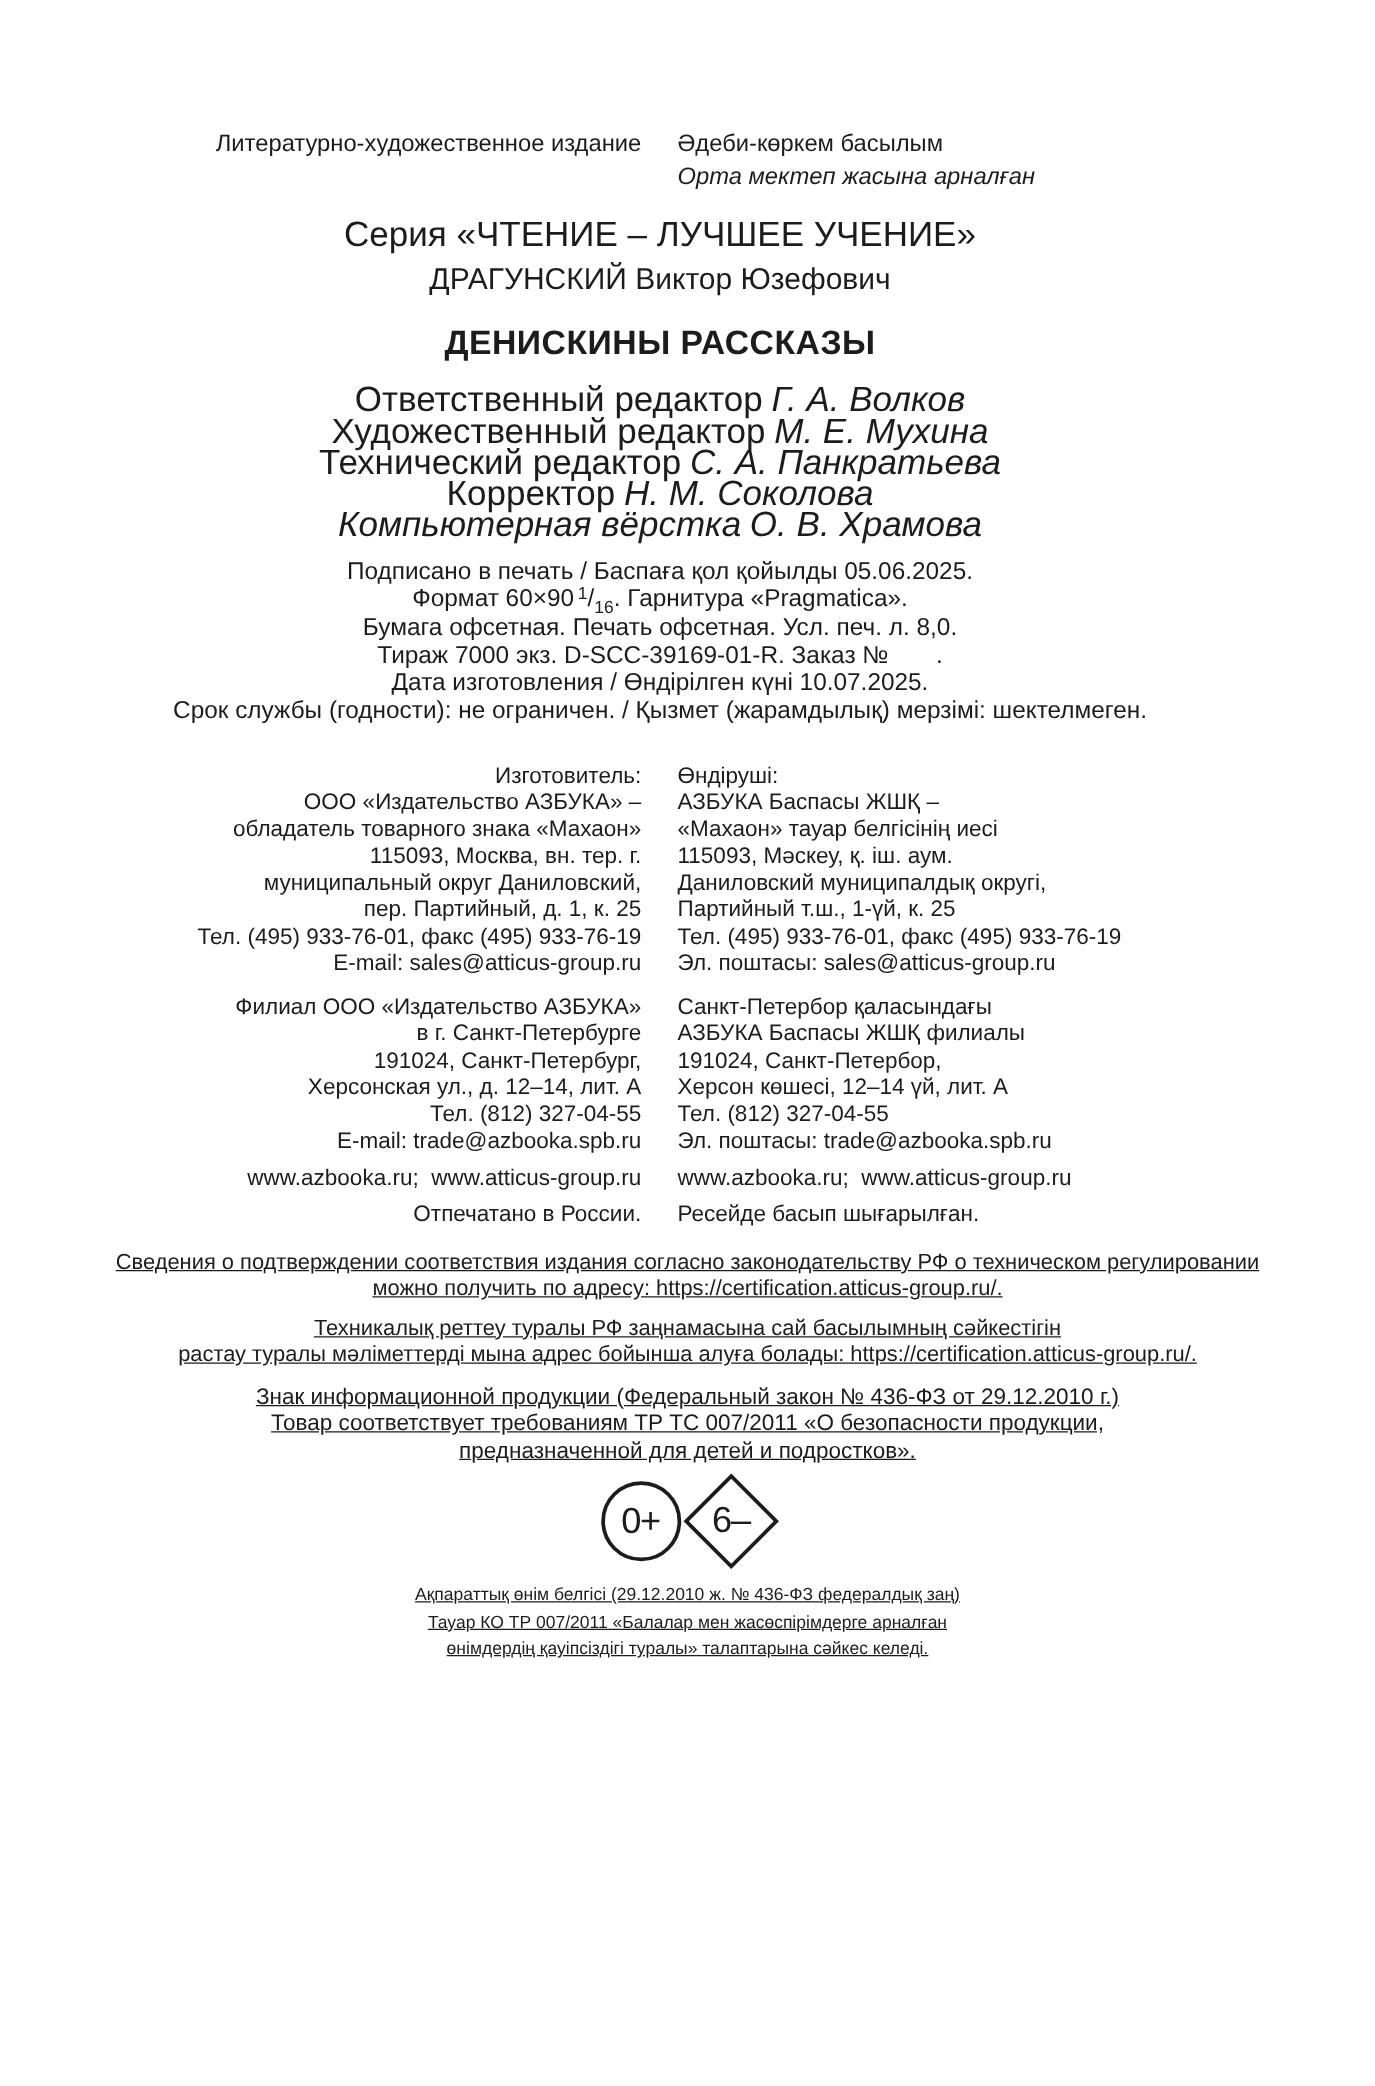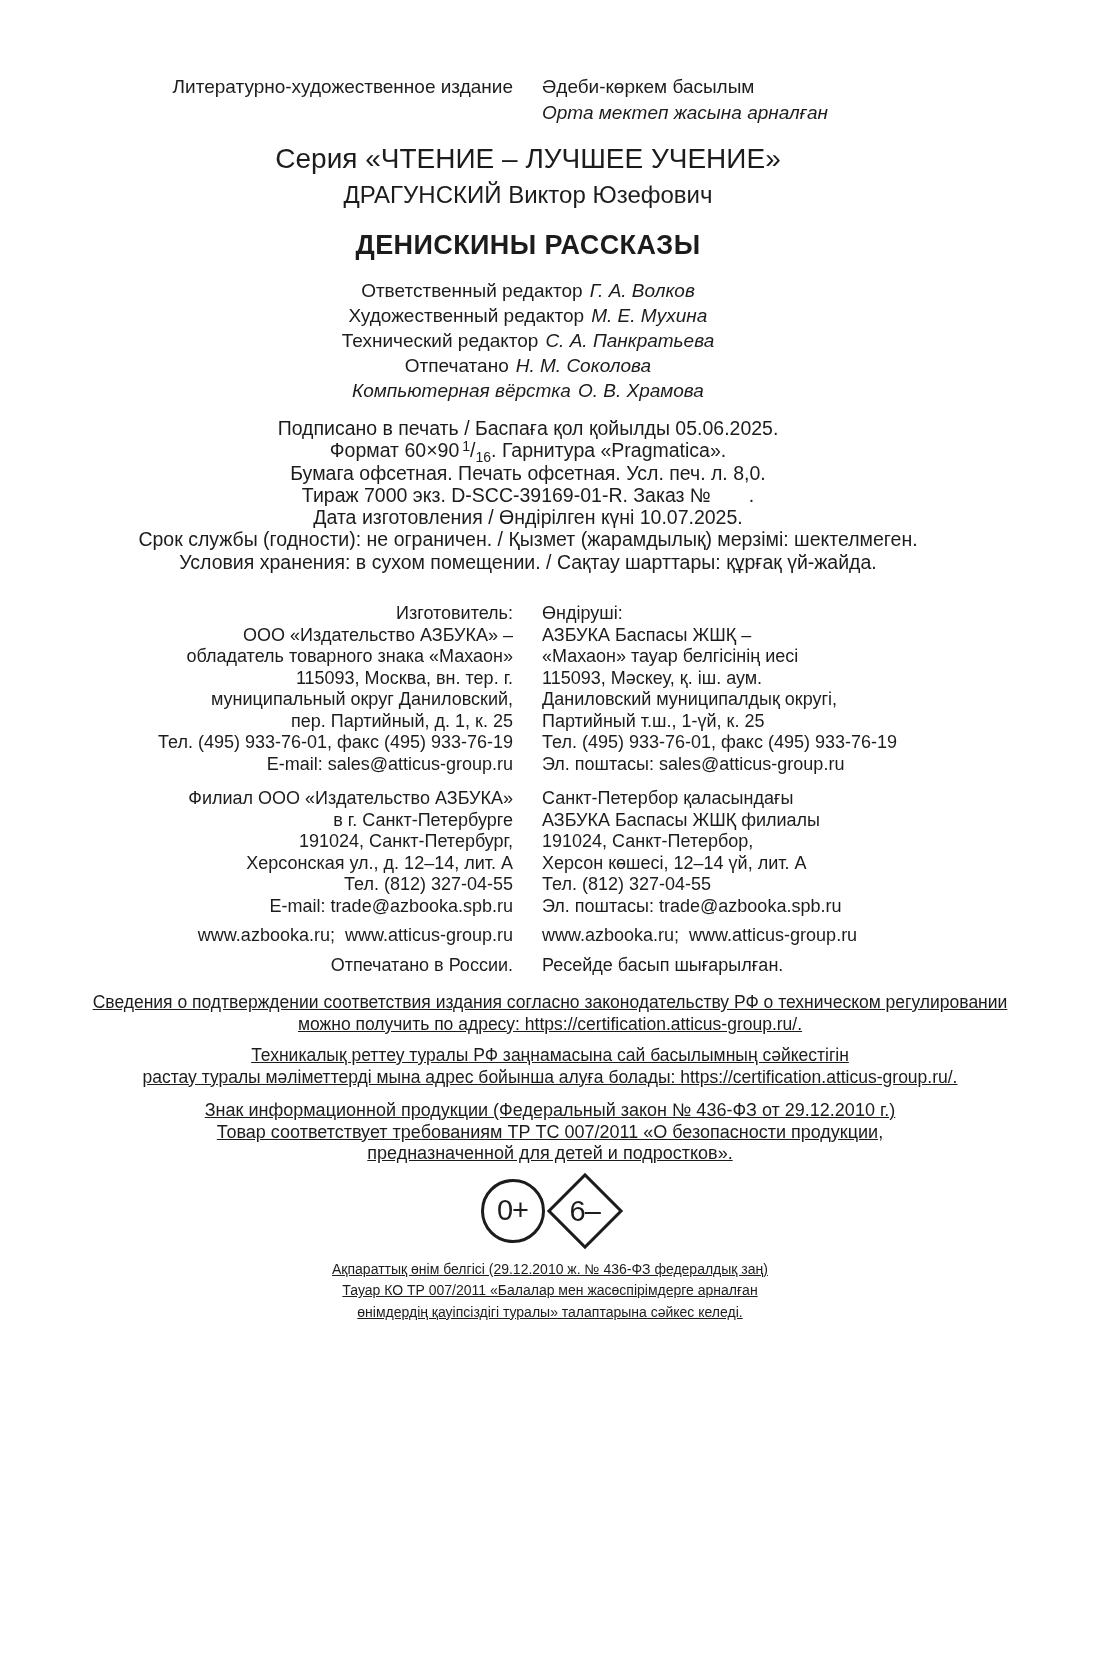--- a/index.html
+++ b/index.html
@@ -11,21 +11,21 @@
     width: 1100px;
     height: 1669px;
     overflow: hidden;
     font-family: "Liberation Sans", sans-serif;
     color: #1c1c1c;
     -webkit-font-smoothing: antialiased;
   }
   .page {
     width: 1100px;
     height: 1669px;
-    padding-top: 74px;
+    padding-top: 103px;
     box-sizing: border-box;
   }
   
   .main-col {
     margin-right: 44px;
   }
   .lines { white-space: pre-line; }
 
   .two-col {
     display: flex;
@@ -64,21 +64,21 @@
   .title {
     margin: 18px 0 0 0;
     font-size: 27px;
     line-height: 34px;
     font-weight: bold;
     text-align: center;
     letter-spacing: 0.4px;
   }
   .staff {
     margin-top: 16px;
-    font-size: 19px;
+    font-size: 28px;
     line-height: 25px;
     text-align: center;
   }
   .staff .name { margin-left: 7px; }
 
   .print-block {
     margin-top: 14px;
     font-size: 19.5px;
     line-height: 22.3px;
     text-align: center;
@@ -176,35 +176,34 @@
       <div class="staff-line">
         <span>Ответственный редактор</span><span class="name italic">Г. А. Волков</span>
       </div>
       <div class="staff-line">
         <span>Художественный редактор</span><span class="name italic">М. Е. Мухина</span>
       </div>
       <div class="staff-line">
         <span>Технический редактор</span><span class="name italic">С. А. Панкратьева</span>
       </div>
       <div class="staff-line">
-        <span>Отпечатано</span><span class="name italic">Н. М. Соколова</span>
+        <span>Корректор</span><span class="name italic">Н. М. Соколова</span>
       </div>
       <div class="staff-line italic">
         <span>Компьютерная вёрстка</span><span class="name">О. В. Храмова</span>
       </div>
     </div>
 
     <div class="print-block">
       <div>Подписано в печать / Баспаға қол қойылды 05.06.2025.</div>
       <div><span>Формат 60×90</span><sup>1</sup><span>/</span><sub>16</sub><span>. Гарнитура «Pragmatica».</span></div>
       <div>Бумага офсетная. Печать офсетная. Усл. печ. л. 8,0.</div>
       <div>Тираж 7000 экз. D-SCC-39169-01-R. Заказ №&nbsp;&nbsp;&nbsp;&nbsp;&nbsp;&nbsp;&nbsp;.</div>
       <div>Дата изготовления / Өндірілген күні 10.07.2025.</div>
       <div>Срок службы (годности): не ограничен. / Қызмет (жарамдылық) мерзімі: шектелмеген.</div>
-      <div>Условия хранения: в сухом помещении. / Сақтау шарттары: құрғақ үй-жайда.</div>
     </div>
 
     <div class="two-col maker-block maker-font">
       <div class="col-left lines">Изготовитель:
 ООО «Издательство АЗБУКА» –
 обладатель товарного знака «Махаон»
 115093, Москва, вн. тер. г.
 муниципальный округ Даниловский,
 пер. Партийный, д. 1, к. 25
 Тел. (495) 933-76-01, факс (495) 933-76-19

